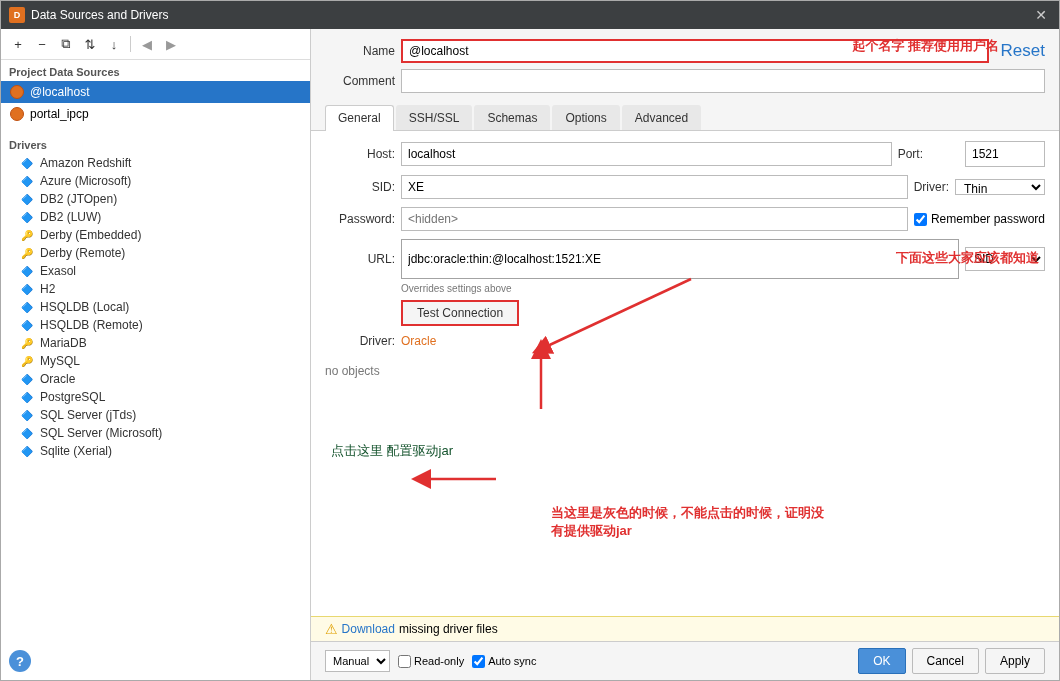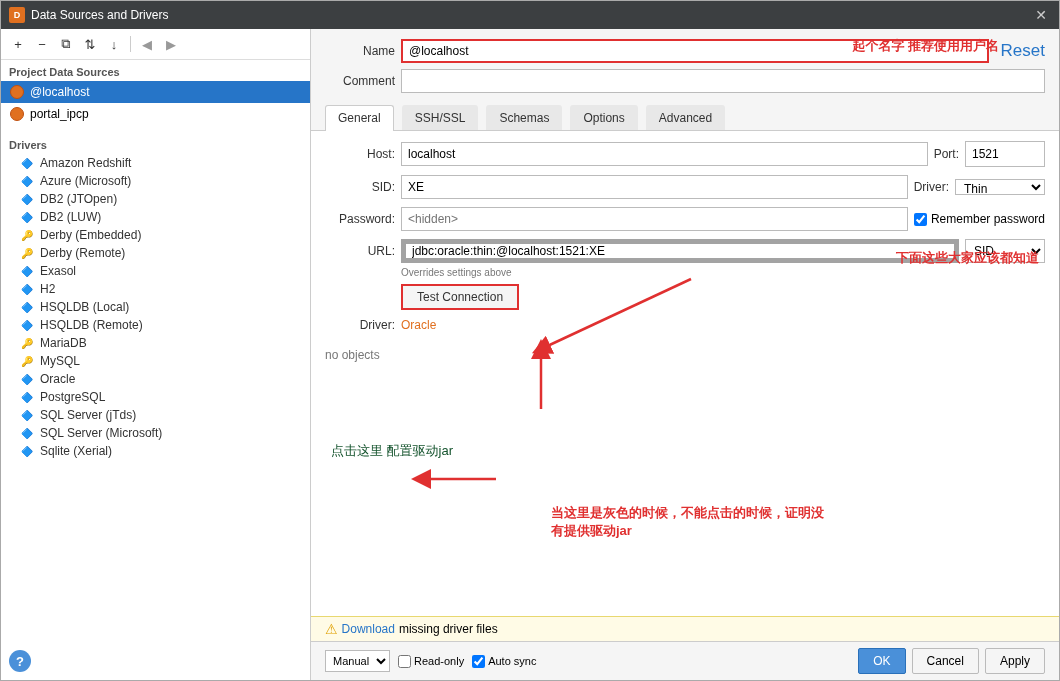--- a/index.html
+++ b/index.html
@@ -209,21 +209,21 @@
       padding: 0 14px;
       background: #f5f5f5;
     }
     .tab {
       padding: 5px 12px;
       border: 1px solid transparent;
       border-bottom: none;
       cursor: pointer;
       font-size: 12px;
       color: #333;
-      margin-right: 8px;
+      margin-right: 2px;
       border-radius: 3px 3px 0 0;
       background: #e8e8e8;
     }
     .tab.active {
       background: #ffffff;
       border-color: #ccc;
       border-bottom-color: #fff;
       margin-bottom: -1px;
       z-index: 1;
     }
@@ -256,20 +256,21 @@
       background: #fff;
       flex: 1;
     }
     .field-input-fixed {
       height: 24px;
       border: 1px solid #bbb;
       padding: 12px 6px;
       font-size: 12px;
       background: #fff;
       width: 80px;
+      margin-left: 36px;
     }
     .driver-select {
       height: 16px;
       border: 1px solid #bbb;
       padding: 1px 4px;
       font-size: 12px;
       background: #fff;
       width: 90px;
     }
     .checkbox-row {
@@ -278,22 +279,22 @@
       gap: 4px;
       font-size: 12px;
     }
     .url-row {
       display: flex;
       align-items: center;
       margin-bottom: 4px;
       gap: 6px;
     }
     .url-input {
-      height: 24px;
-      border: 5px solid #a3a3a3;
+      height: 40px;
+      border: 1px solid #a3a3a3;
       padding: 2px 6px;
       font-size: 12px;
       background: #fff;
       flex: 1;
     }
     .url-type-select {
       height: 24px;
       border: 1px solid #bbb;
       padding: 1px 4px;
       font-size: 12px;

